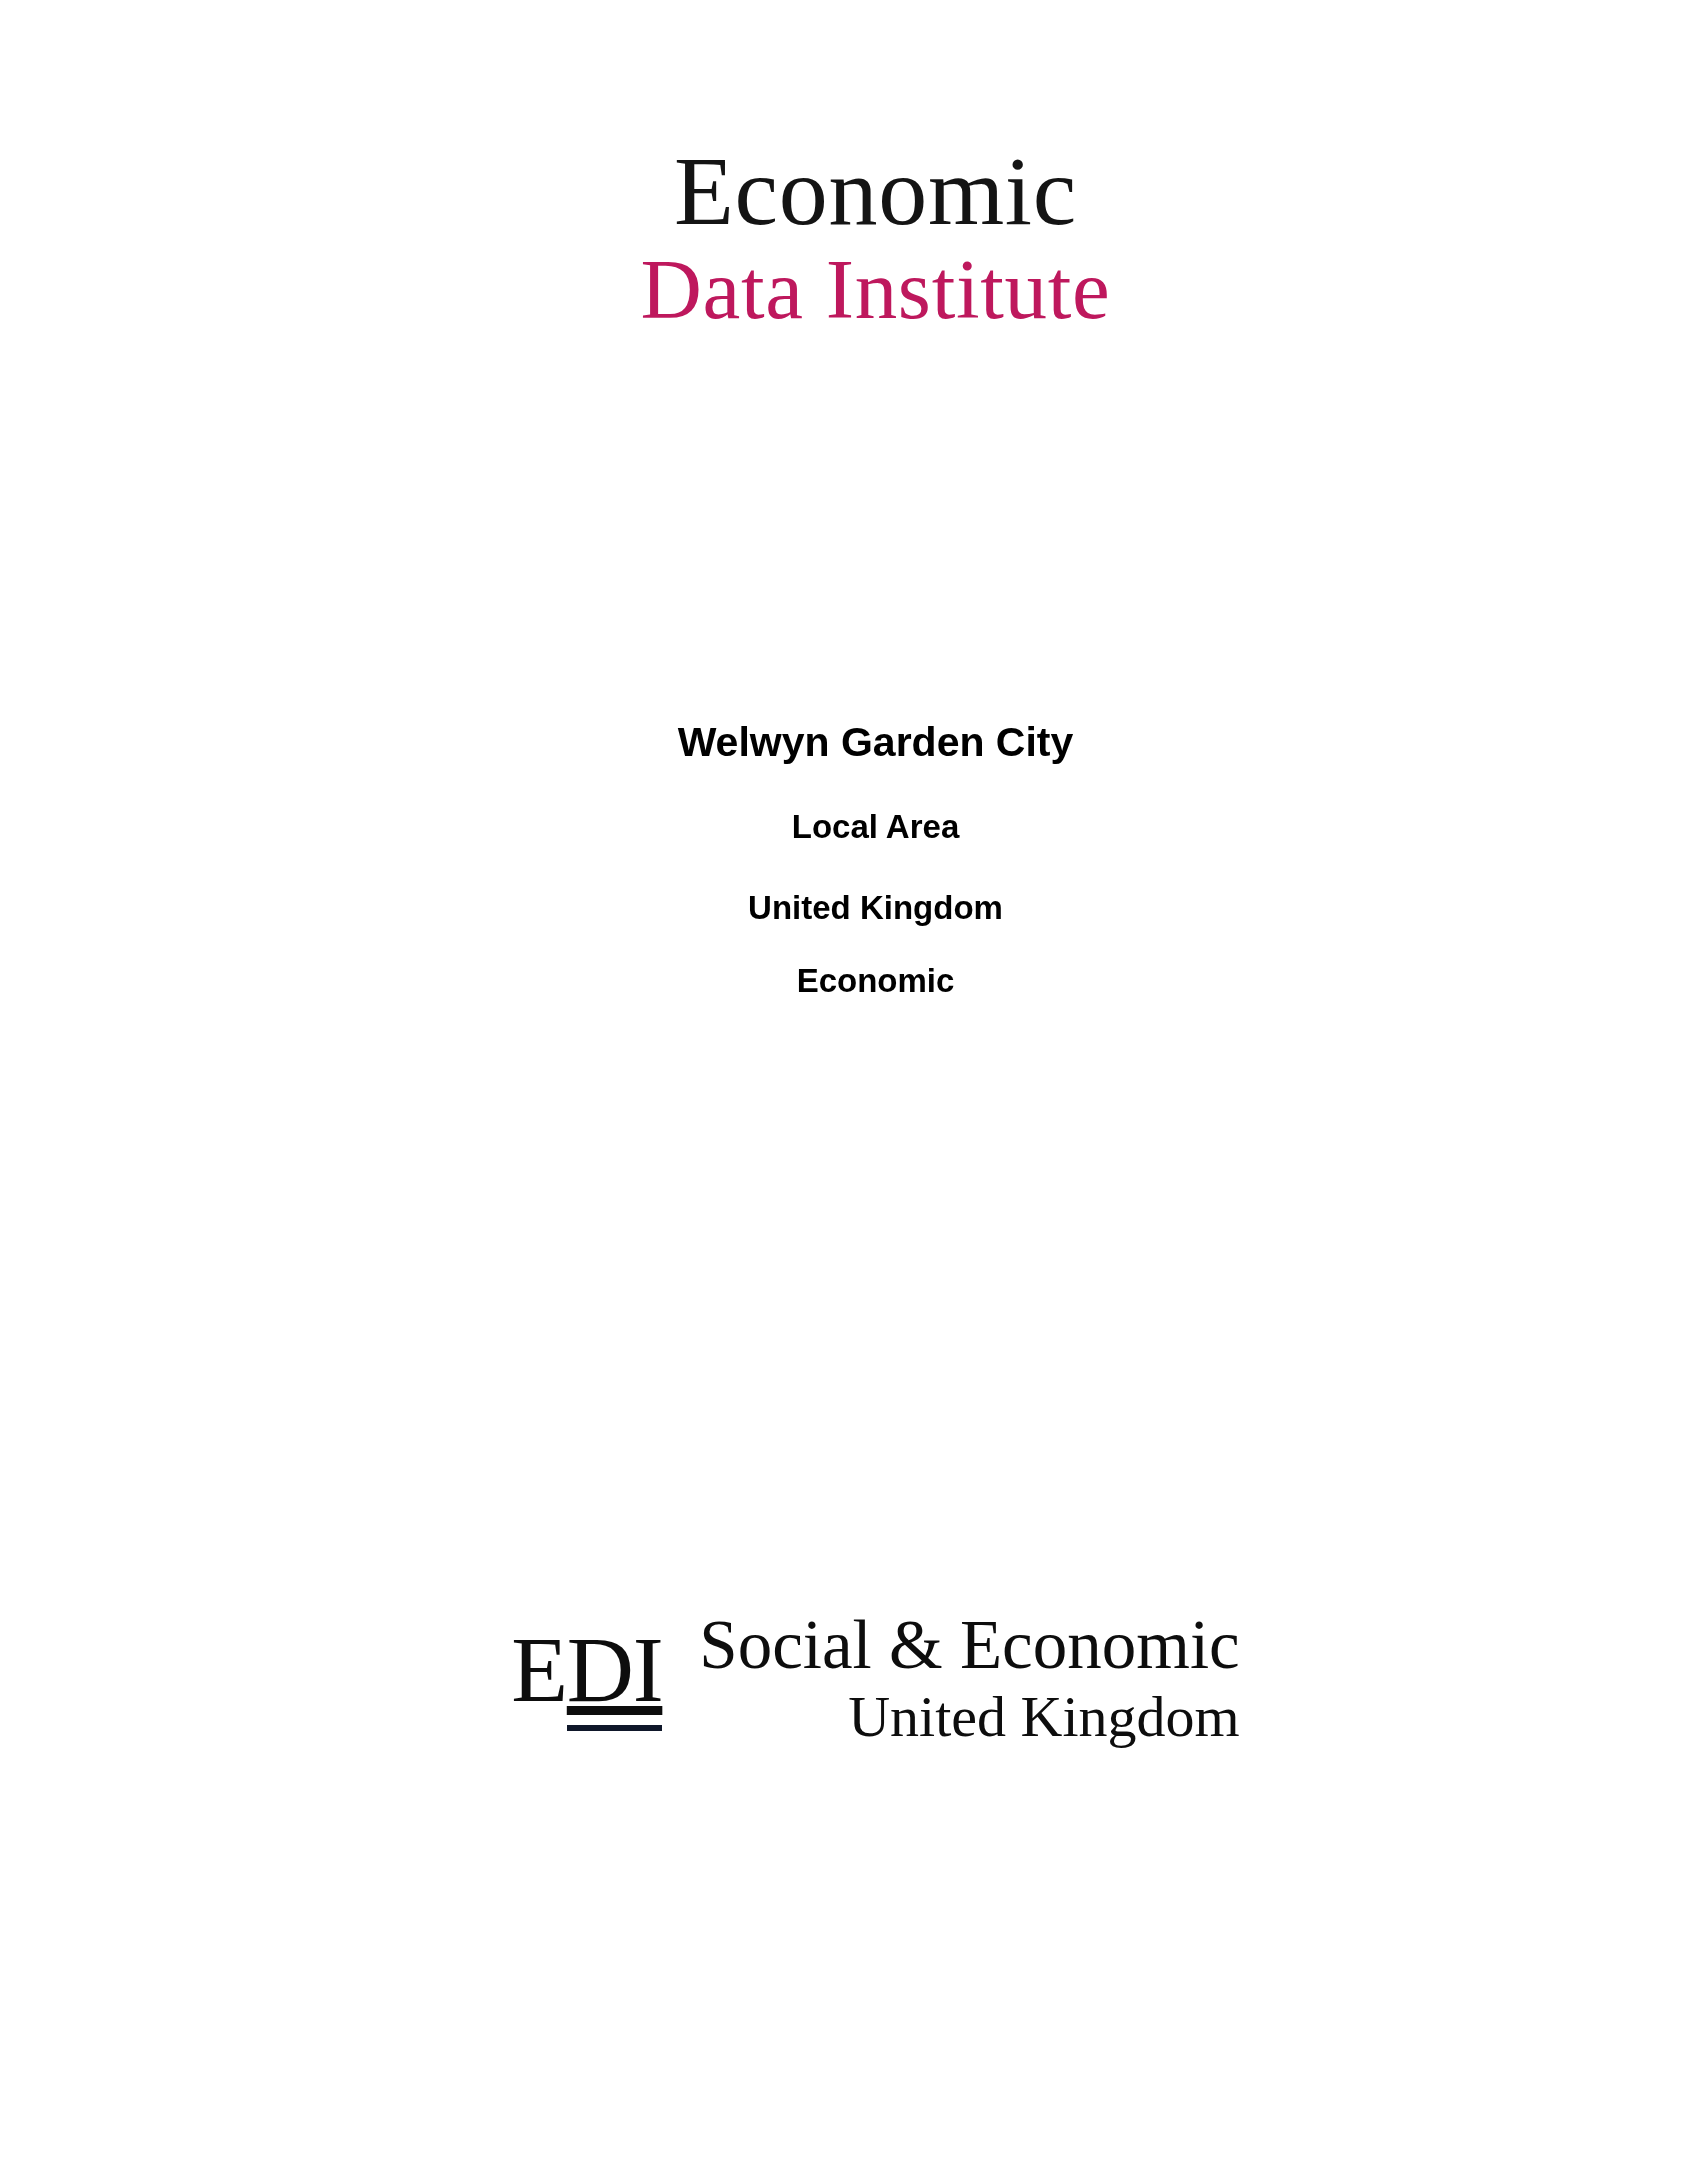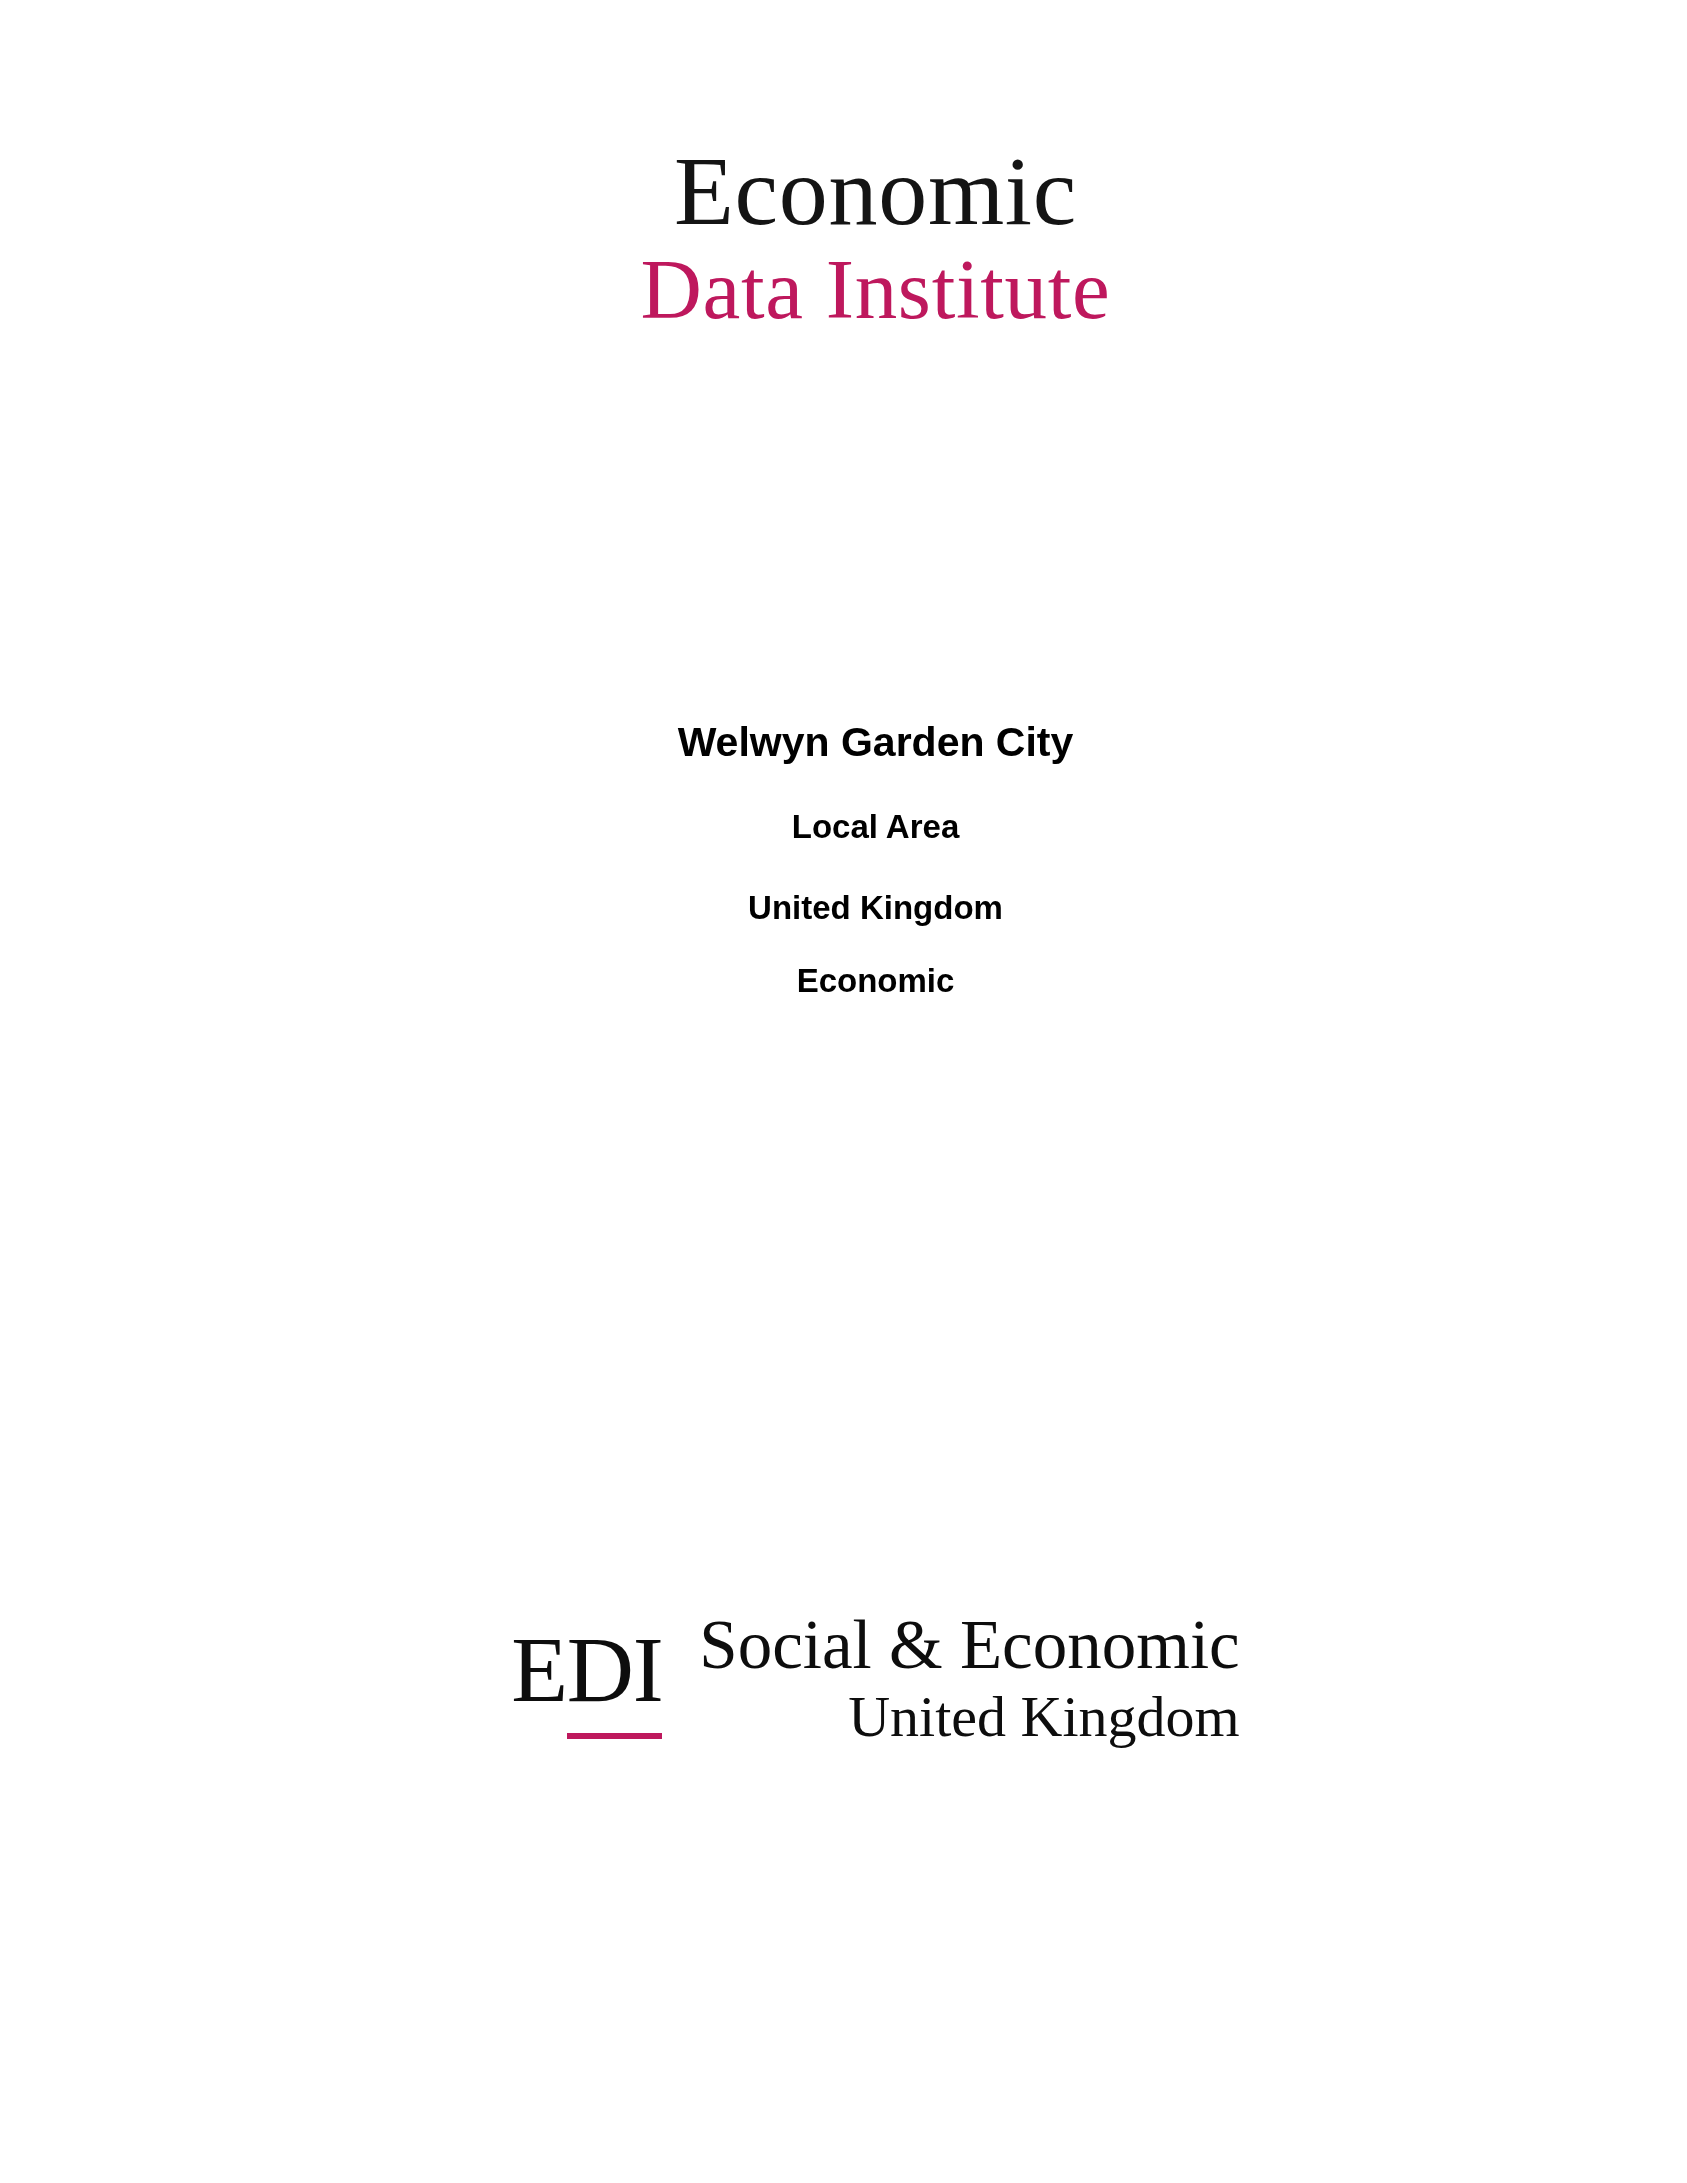--- a/index.html
+++ b/index.html
@@ -100,22 +100,23 @@
     font-family: "Liberation Serif", serif;
     font-size: 93px;
     letter-spacing: -1.3px;
     line-height: 1;
     color: #0d0d0d;
     position: relative;
     padding-bottom: 6.6px;
     margin-top: 12px;
   }
   .footer-logo .edi .underline-part {
-    border-bottom: 6px solid #be185d;
-    padding-bottom: 12px;
+    border-bottom: 6px solid #0f172a;
+    padding-bottom: 4px;
+    text-decoration: underline;
   }
   .footer-logo .edi-words {
     margin-left: 37px;
     text-align: right;
     line-height: 1;
   }
   .footer-logo .edi-words .w1 {
     display: block;
     font-family: "Liberation Serif", serif;
     font-size: 69px;

